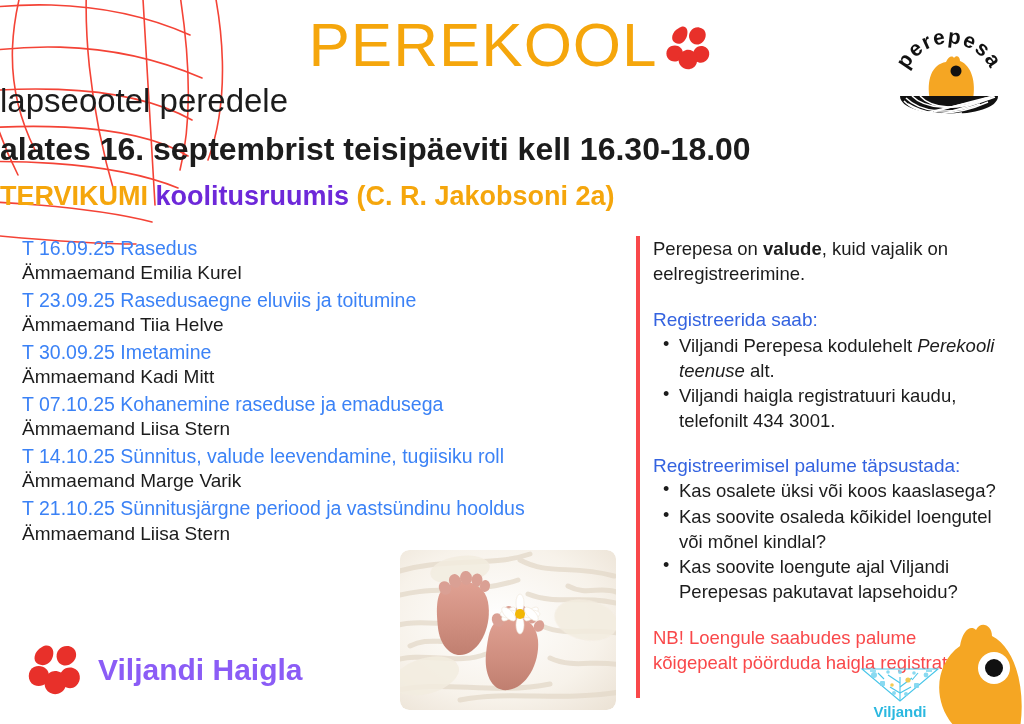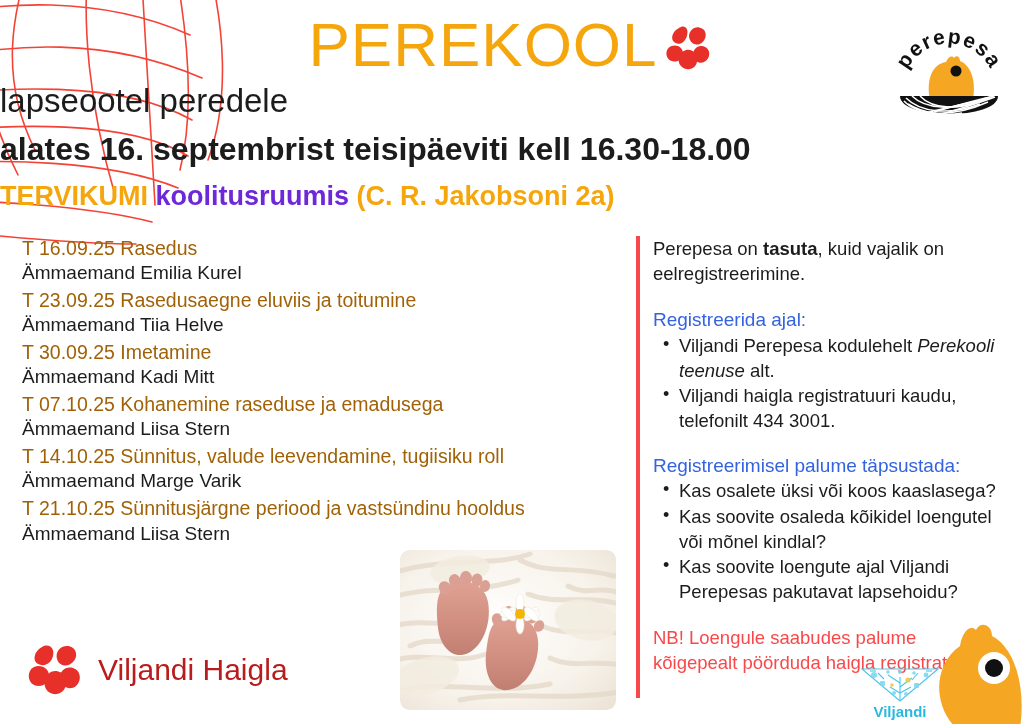--- a/index.html
+++ b/index.html
@@ -30,21 +30,21 @@
 
   
   .perepesa-logo{position:absolute;right:16px;top:8px;width:118px;height:112px;}
 
   
   .divider{
     position:absolute;left:636px;top:236px;width:4px;height:462px;
     background:#F9484A;
   }
   .left-col{position:absolute;left:22px;top:236px;width:600px;}
-  .lect-title{font-size:19.5px;color:#a16207;line-height:1.30;margin:0;padding:0;}
+  .lect-title{font-size:19.5px;color:#3b82f6;line-height:1.30;margin:0;padding:0;}
   .lect-name{font-size:19px;color:#1c1c1c;line-height:1.30;margin:0 0 2px 0;padding:0;}
 
   .right-col{position:absolute;left:653px;top:236px;width:352px;}
   .r-para{font-size:18.5px;color:#1c1c1c;line-height:1.36;margin:0;}
   .r-head{font-size:19px;color:#3463E0;line-height:1.36;margin:21px 0 1px 0;}
   .r-head.tight{margin-top:19px;}
   ul.r-list{margin:0;padding-left:26px;list-style:none;}
   ul.r-list li{
     font-size:18.5px;color:#1c1c1c;line-height:1.33;margin:0 0 1px 0;position:relative;
   }
@@ -59,21 +59,21 @@
   
   .photo{
     position:absolute;left:400px;top:550px;width:216px;height:160px;
     border-radius:9px;overflow:hidden;
   }
   .photo svg{display:block;}
 
   
   .viljandi-haigla{position:absolute;left:26px;top:643px;display:flex;align-items:center;gap:12px;}
   .vh-flower{width:60px;height:54px;}
-  .vh-text{font-size:30px;font-weight:400;color:#b91c1c;letter-spacing:0px;}
+  .vh-text{font-size:30px;font-weight:700;color:#8b5cf6;letter-spacing:0px;}
 
   .viljandi-city{position:absolute;left:848px;top:663px;width:104px;height:58px;}
   .big-chick{position:absolute;right:0px;bottom:-4px;width:120px;height:110px;}
 </style>
 </head>
 <body>
 
 <div class="poster">
 
   <svg class="nest-deco" viewBox="0 0 320 300" fill="none">
@@ -151,23 +151,23 @@
     <p class="lect-name">Ämmaemand Kadi Mitt</p>
     <p class="lect-title">T 07.10.25 Kohanemine raseduse ja emadusega</p>
     <p class="lect-name">Ämmaemand Liisa Stern</p>
     <p class="lect-title">T 14.10.25 Sünnitus, valude leevendamine, tugiisiku roll</p>
     <p class="lect-name">Ämmaemand Marge Varik</p>
     <p class="lect-title">T 21.10.25 Sünnitusjärgne periood ja vastsündinu hooldus</p>
     <p class="lect-name">Ämmaemand Liisa Stern</p>
   </div>
 
   <div class="right-col">
-    <p class="r-para"><span>Perepesa on </span><b>tasuta</b><span>, kuid vajalik on eelregistreerimine.</span></p>
-
-    <p class="r-head">Registreerida ajal:</p>
+    <p class="r-para"><span>Perepesa on </span><b>valude</b><span>, kuid vajalik on eelregistreerimine.</span></p>
+
+    <p class="r-head">Registreerida saab:</p>
     <ul class="r-list">
       <li><span>Viljandi Perepesa kodulehelt </span><i class="ital">Perekooli teenuse</i><span> alt.</span></li>
       <li><span>Viljandi haigla registratuuri kaudu, telefonilt 434 3001.</span></li>
     </ul>
 
     <p class="r-head tight">Registreerimisel palume täpsustada:</p>
     <ul class="r-list">
       <li>Kas osalete üksi või koos kaaslasega?</li>
       <li>Kas soovite osaleda kõikidel loengutel või mõnel kindlal?</li>
       <li>Kas soovite loengute ajal Viljandi Perepesas pakutavat lapsehoidu?</li>

